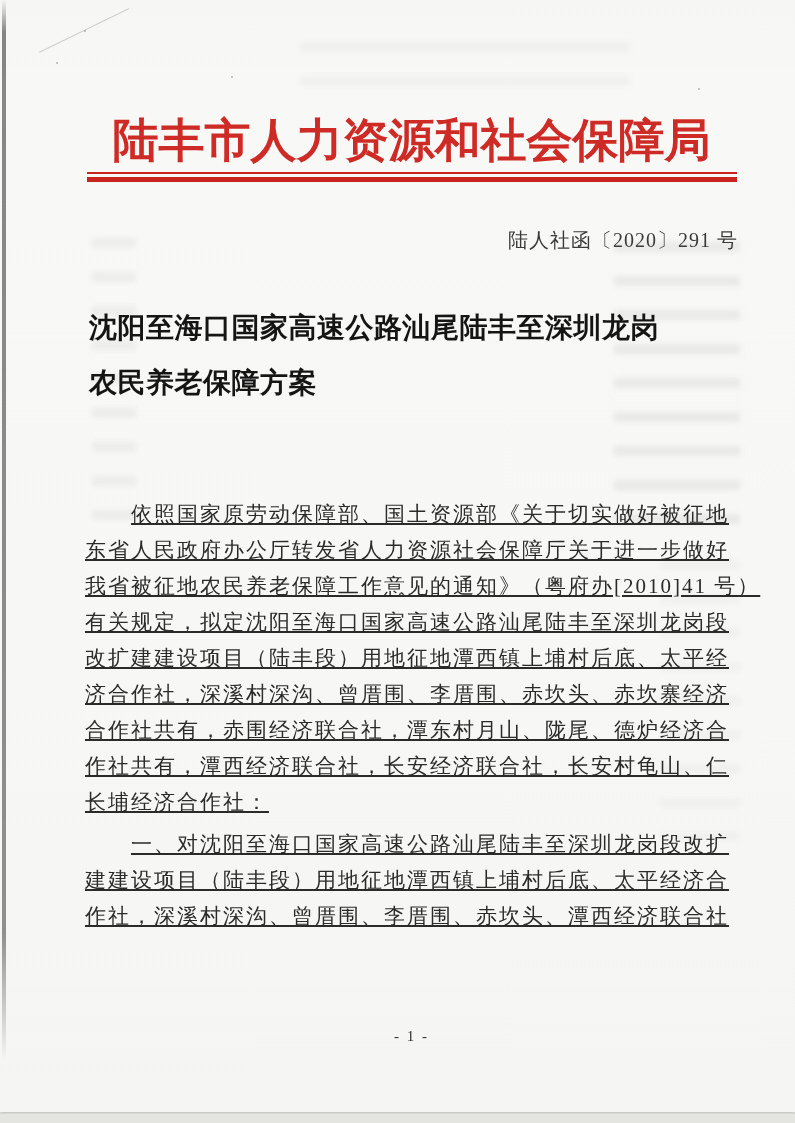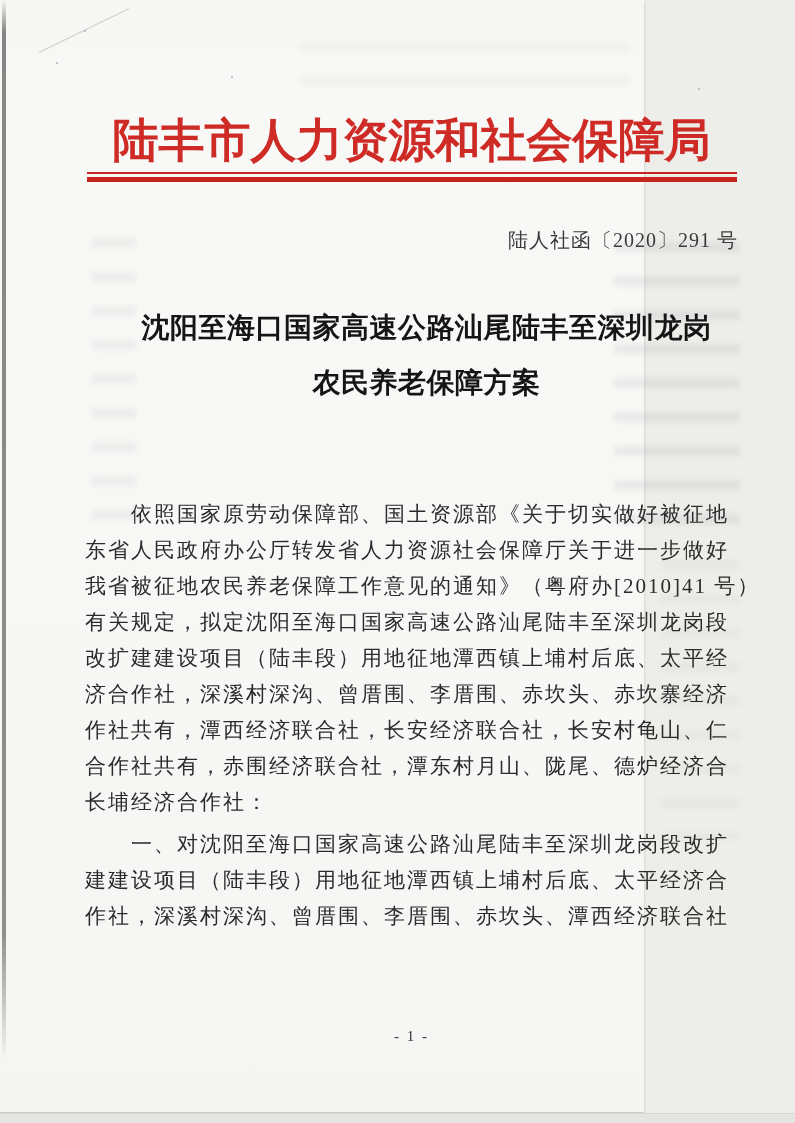--- a/index.html
+++ b/index.html
@@ -6,21 +6,21 @@
   html, body { width: 795px; height: 1123px; }
   body {
     font-family: "Liberation Serif", "DejaVu Serif", serif;
     background: #ededea;
     position: relative;
     overflow: hidden;
   }
   .page {
     position: absolute;
     left: 0; top: 0;
-    width: 644px; height: 1112px;
+    width: 795px; height: 1112px;
     background: linear-gradient(180deg, #f6f6f4 0%, #f8f8f6 8%, #f7f7f5 60%, #f5f5f3 100%);
     box-shadow: 0 2px 3px rgba(0,0,0,0.18);
   }
   
   .edge-left {
     position: absolute; left: 2px; top: 0; width: 4px; height: 1060px;
     background: linear-gradient(to bottom,
       rgba(40,40,40,0) 0%, rgba(40,40,40,0.55) 3%,
       rgba(40,40,40,0.50) 88%, rgba(40,40,40,0) 100%);
     filter: blur(0.4px);
@@ -68,31 +68,30 @@
   .redline .thin  { height: 2px; background: #c8231e; }
   .redline .gap   { height: 3px; }
   .redline .thick { height: 5px; background: #c8231e; }
   .docno {
     position: absolute; top: 199px; right: 0px;
     font-size: 20px; color: #3a3a3a; letter-spacing: 1px;
     white-space: nowrap;
     margin-top: 28px;
   }
   .title {
-    position: absolute; top: 300px; left: 15px; width: 100%;
-    text-align: center;
+    position: absolute; top: 300px; left: 4px; width: 100%;
     font-size: 28px; font-weight: bold; color: #151515;
     line-height: 55px; letter-spacing: 0.5px;
   }
   .bodytext {
     position: absolute; top: 496px; left: 0; width: 100%;
     font-size: 21px; color: #2b2b2b;
     letter-spacing: 2px;
   }
-  .bline { height: 36px; line-height: 36px; white-space: nowrap; }
+  .bline { height: 36px; line-height: 36px; white-space: nowrap; text-decoration: underline; }
   .ind { padding-left: 46px; }
   .para2 { margin-top: 6px; }
   .pageno {
     position: absolute; top: 1026px; left: 0; width: 100%;
     text-align: center;
     font-size: 15px; color: #333; letter-spacing: 2px; line-height: 20px;
   }
 </style>
 </head>
 <body>
@@ -128,22 +127,22 @@
     </div>
 
     <div class="bodytext">
       <div class="para">
         <div class="bline ind">依照国家原劳动保障部、国土资源部《关于切实做好被征地</div>
         <div class="bline">东省人民政府办公厅转发省人力资源社会保障厅关于进一步做好</div>
         <div class="bline">我省被征地农民养老保障工作意见的通知》（粤府办[2010]41 号）</div>
         <div class="bline">有关规定，拟定沈阳至海口国家高速公路汕尾陆丰至深圳龙岗段</div>
         <div class="bline">改扩建建设项目（陆丰段）用地征地潭西镇上埔村后底、太平经</div>
         <div class="bline">济合作社，深溪村深沟、曾厝围、李厝围、赤坎头、赤坎寨经济</div>
+        <div class="bline">合作社共有，赤围经济联合社，潭东村月山、陇尾、德炉经济合</div>
         <div class="bline">作社共有，潭西经济联合社，长安经济联合社，长安村龟山、仁</div>
-        <div class="bline">合作社共有，赤围经济联合社，潭东村月山、陇尾、德炉经济合</div>
         <div class="bline">长埔经济合作社：</div>
       </div>
       <div class="para para2">
         <div class="bline ind">一、对沈阳至海口国家高速公路汕尾陆丰至深圳龙岗段改扩</div>
         <div class="bline">建建设项目（陆丰段）用地征地潭西镇上埔村后底、太平经济合</div>
         <div class="bline">作社，深溪村深沟、曾厝围、李厝围、赤坎头、潭西经济联合社</div>
       </div>
     </div>
 
     <div class="pageno">- 1 -</div>

